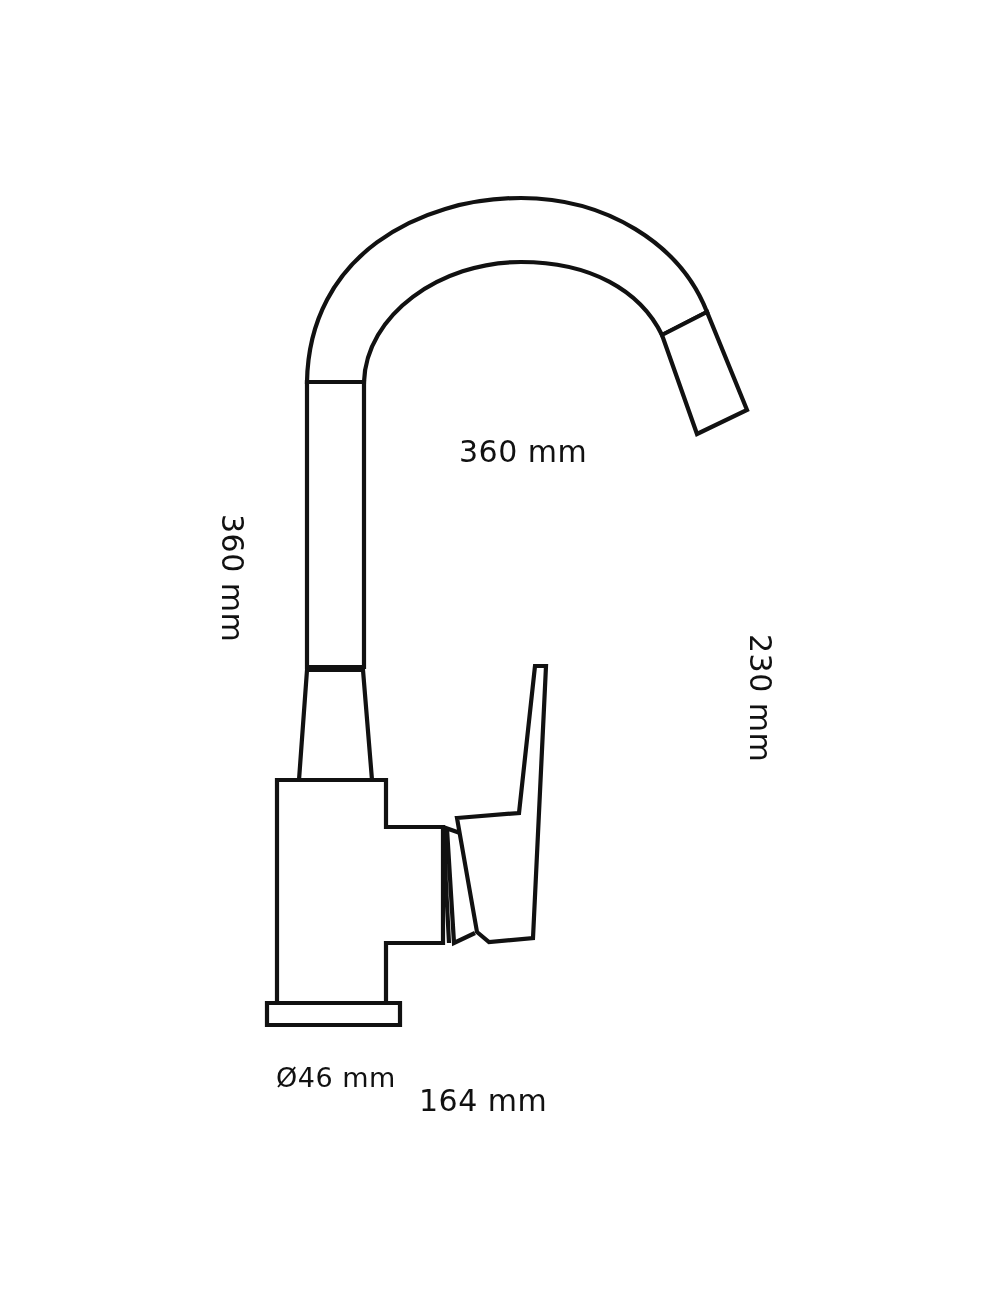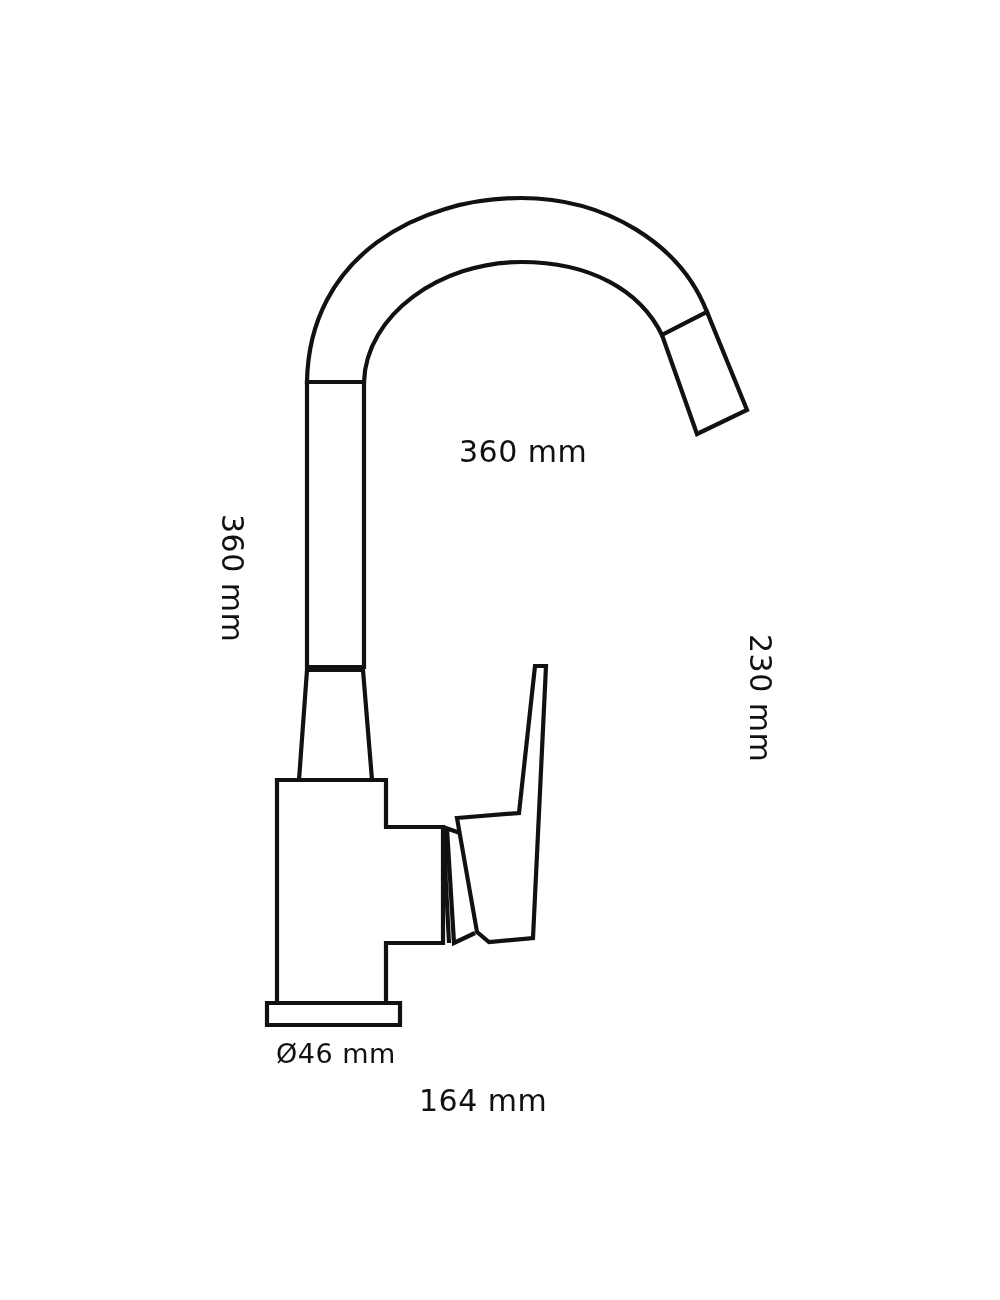--- a/index.html
+++ b/index.html
@@ -34,15 +34,15 @@
 
   <path class="outline" d="M267,1003 L400,1003 L400,1025 L267,1025 Z"></path>
 </svg>
 
 <div class="label" style="left:459px; top:437px;">360 mm</div>
 
 <div class="label vertical" style="left:247px; top:514px;">360 mm</div>
 
 <div class="label vertical" style="left:775px; top:634px;">230 mm</div>
 
-<div class="label label-small" style="left:276px; top:1040px;">Ø46 mm</div>
+<div class="label label-small" style="left:276px; top:1064px;">Ø46 mm</div>
 
 <div class="label" style="left:419px; top:1086px;">164 mm</div>
 
 </body></html>

